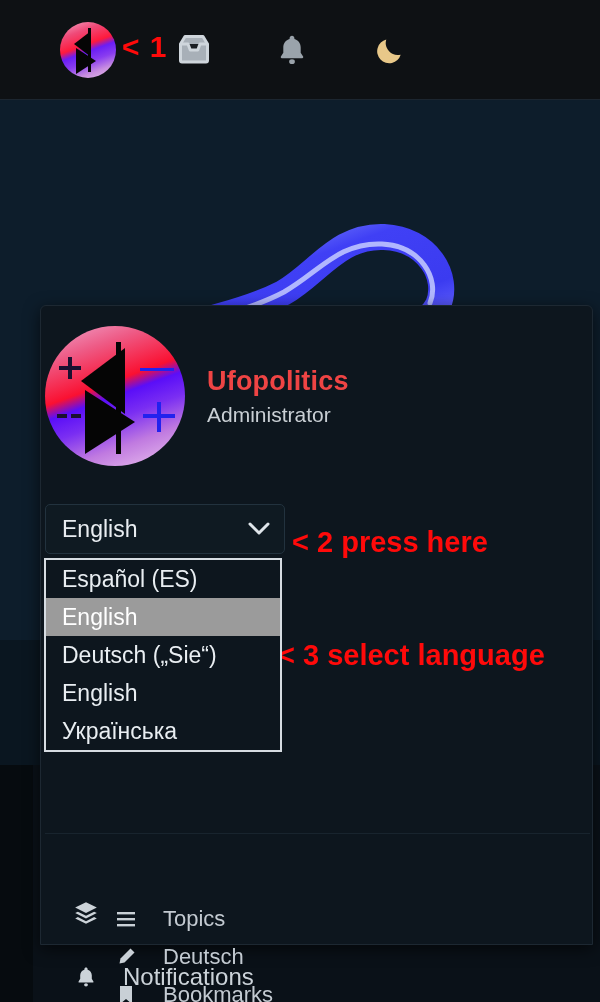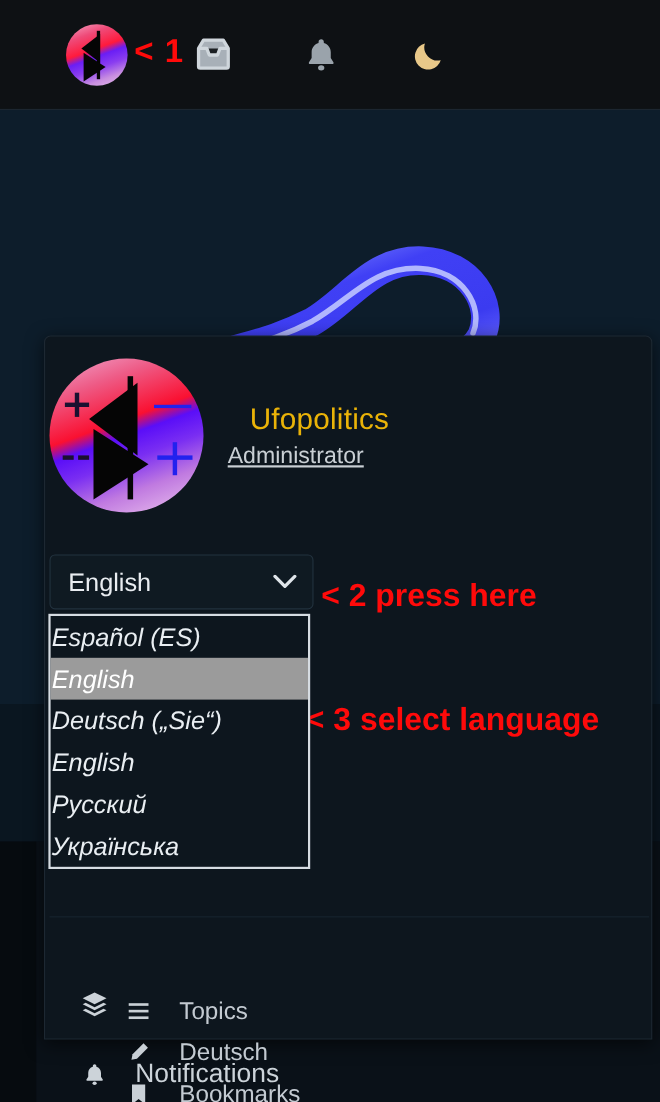--- a/index.html
+++ b/index.html
@@ -72,44 +72,44 @@
   .pnl-avatar .pbar  { position:absolute; left:71px; top:16px; width:5px; height:112px; background:#050505; }
   .pnl-avatar .pl1 { position:absolute; left:14px; top:40px; width:22px; height:4px; background:#1a1030; }
   .pnl-avatar .pl2 { position:absolute; left:23px; top:31px; width:4px;  height:22px; background:#1a1030; }
   .pnl-avatar .pm1 { position:absolute; left:12px; top:88px; width:10px; height:4px; background:#1a1030; }
   .pnl-avatar .pm2 { position:absolute; left:26px; top:88px; width:10px; height:4px; background:#1a1030; }
   .pnl-avatar .pr1 { position:absolute; left:95px; top:42px; width:34px; height:3px; background:#2222ee; }
   .pnl-avatar .pr2 { position:absolute; left:98px; top:88px; width:32px; height:4px; background:#2222ee; }
   .pnl-avatar .pr3 { position:absolute; left:112px; top:76px; width:4px; height:30px; background:#2222ee; }
 
   .pnl-names { display:flex; flex-direction:column; gap:6px; }
-  .pnl-username { color:#eab308; font-size:27px; font-weight:normal; letter-spacing:.2px;margin-left:20px; }
-  .pnl-role     { color:#c9cfd4; font-size:21px;text-decoration:underline; }
+  .pnl-username { color:#ef4444; font-size:27px; font-weight:bold; letter-spacing:.2px; }
+  .pnl-role     { color:#c9cfd4; font-size:21px; }
 
   
   .lang-select {
     position:absolute; left:4px; top:198px; width:240px; height:50px;
     background:#0f1a22; border:1px solid #22323e; border-radius:5px;
     display:flex; align-items:center; justify-content:space-between; padding:0 14px 0 16px;
     cursor:pointer;
   }
   .lang-select-value { color:#e9edf1; font-size:23px; }
   .chev { color:#dfe5ea; font-size:20px; line-height:1; }
 
   .ann2 { position:absolute; left:292px; top:526px; font-size:29px; }
   .ann3 { position:absolute; left:278px; top:639px; font-size:29px; }
 
   
   .lang-list {
     position:absolute; left:44px; top:558px; width:238px;
     background:#0d161e; border:2px solid #d6dce2; z-index:40;
   }
   .lang-opt {
-    height:38px; display:flex; align-items:center; padding-left:1px;
-    color:#e9eef2; font-size:23px; cursor:pointer; white-space:nowrap;font-style:italic;
+    height:38px; display:flex; align-items:center; padding-left:16px;
+    color:#e9eef2; font-size:23px; cursor:pointer; white-space:nowrap;
   }
   .lang-opt.selected { background:#9b9b9b; color:#ffffff; }
 
   
   .menu-rows { position:absolute; left:44px; top:594px; width:545px; }
   .menu-row {
     height:38px; display:flex; align-items:center; gap:22px;
     padding-left:26px; color:#c3cad1; font-size:22px; white-space:nowrap;
   }
   .menu-icon { width:30px; display:flex; justify-content:center; align-items:center; color:#c9d0d6; }
@@ -260,20 +260,19 @@
         <span>Notifications</span>
       </div>
     </div>
   </div>
 
   <div class="lang-list" id="lang-list">
       <div class="lang-opt">Español (ES)</div>
       <div class="lang-opt selected">English</div>
       <div class="lang-opt">Deutsch („Sie“)</div>
       <div class="lang-opt">English</div>
-      <div class="lang-opt">Русский</div>
       <div class="lang-opt">Українська</div>
     </div>
 
   <div class="ann ann2">&lt; 2 press here</div>
   <div class="ann ann3">&lt; 3 select language</div>
 
 </div>
 
 </body></html>

